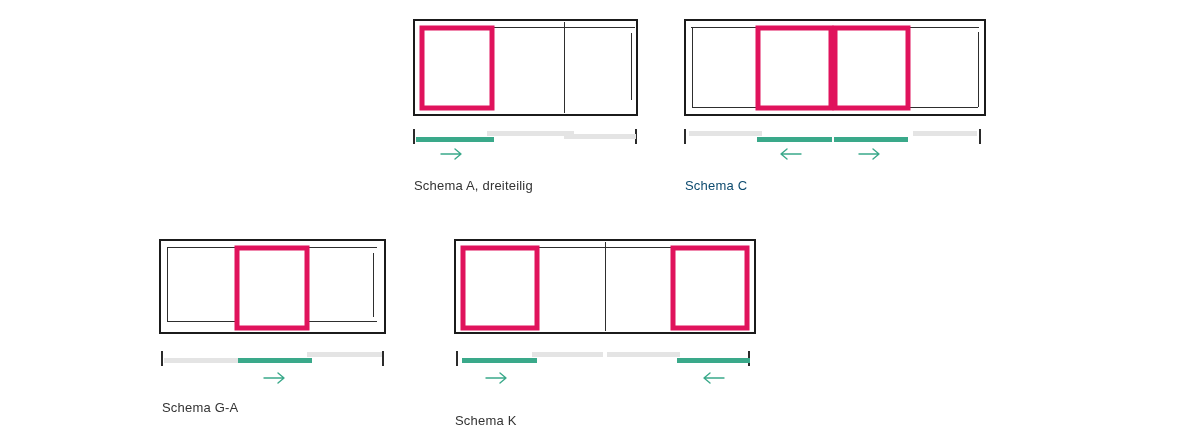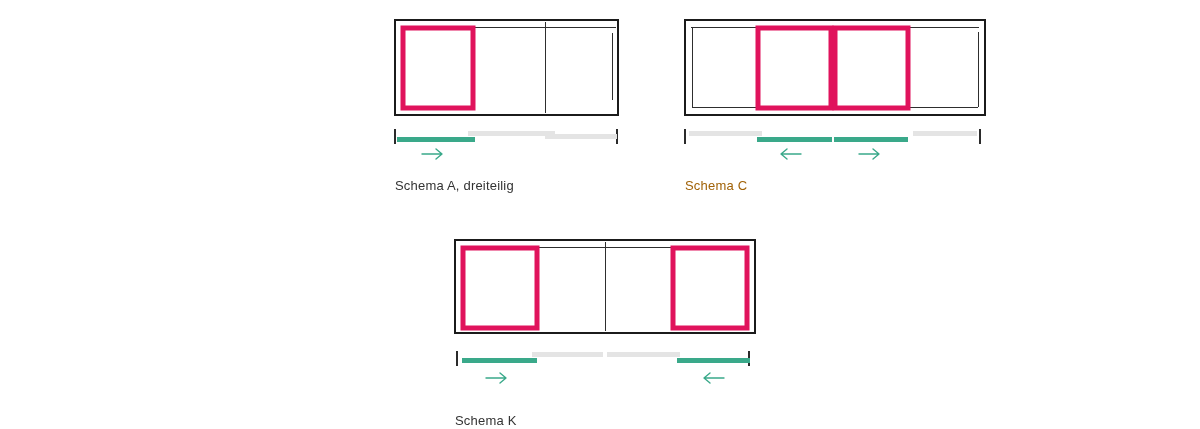--- a/index.html
+++ b/index.html
@@ -18,21 +18,21 @@
     line-height:14px;
     color:#333333;
     letter-spacing:0.2px;
     white-space:nowrap;
   }
 </style>
 </head>
 <body>
 
 <div id="canvas">
-    <div class="schema-block" style="left: 390px; top: 15px;">
+    <div class="schema-block" style="left: 409px; top: 15px;">
       <svg width="235" height="155">
         <rect x="5" y="5" width="223" height="95" fill="none" stroke="#1b1b1b" stroke-width="2" shape-rendering="crispEdges"></rect>
         <line x1="83" y1="12" x2="226" y2="12" stroke="#2e2e2e" stroke-width="1" shape-rendering="crispEdges"></line>
         <line x1="155" y1="7" x2="155" y2="98" stroke="#2e2e2e" stroke-width="1" shape-rendering="crispEdges"></line>
         <line x1="222" y1="18" x2="222" y2="85" stroke="#2e2e2e" stroke-width="1" shape-rendering="crispEdges"></line>
         <rect x="13" y="13" width="70" height="80" fill="#ffffff" stroke="#e0135c" stroke-width="5"></rect>
         <line x1="5" y1="114" x2="5" y2="129" stroke="#2b2b2b" stroke-width="2" shape-rendering="crispEdges"></line>
         <line x1="227" y1="114" x2="227" y2="129" stroke="#2b2b2b" stroke-width="2" shape-rendering="crispEdges"></line>
         <rect x="78" y="116" width="87" height="5" fill="#e4e4e4" shape-rendering="crispEdges"></rect>
         <rect x="155" y="119" width="72" height="5" fill="#e4e4e4" shape-rendering="crispEdges"></rect>
@@ -52,21 +52,38 @@
         <rect x="155" y="13" width="73" height="80" fill="#ffffff" stroke="#e0135c" stroke-width="5"></rect>
         <line x1="5" y1="114" x2="5" y2="129" stroke="#2b2b2b" stroke-width="2" shape-rendering="crispEdges"></line>
         <line x1="300" y1="114" x2="300" y2="129" stroke="#2b2b2b" stroke-width="2" shape-rendering="crispEdges"></line>
         <rect x="9" y="116" width="73" height="5" fill="#e4e4e4" shape-rendering="crispEdges"></rect>
         <rect x="233" y="116" width="64" height="5" fill="#e4e4e4" shape-rendering="crispEdges"></rect>
         <rect x="77" y="122" width="75" height="5" fill="#3aa98a" shape-rendering="crispEdges"></rect>
         <rect x="154" y="122" width="74" height="5" fill="#3aa98a" shape-rendering="crispEdges"></rect>
         <path d="M 121 139 L 101 139 M 107 134 L 101 139 L 107 144" fill="none" stroke="#3aa98a" stroke-width="1.4" stroke-linecap="round" stroke-linejoin="round"></path>
         <path d="M 179 139 L 199 139 M 193 134 L 199 139 L 193 144" fill="none" stroke="#3aa98a" stroke-width="1.4" stroke-linecap="round" stroke-linejoin="round"></path>
       </svg>
-      <div class="schema-label" style="left: 5px; top: 164px; color: #a16207;">Schema C</div>
+      <div class="schema-label" style="left: 5px; top: 164px; color: #0c4a6e;">Schema C</div>
+    </div>
+    <div class="schema-block" style="left: 155px; top: 235px;">
+      <svg width="237" height="155">
+        <rect x="5" y="5" width="225" height="93" fill="none" stroke="#1b1b1b" stroke-width="2" shape-rendering="crispEdges"></rect>
+        <line x1="12" y1="12" x2="222" y2="12" stroke="#2e2e2e" stroke-width="1" shape-rendering="crispEdges"></line>
+        <line x1="12" y1="12" x2="12" y2="86" stroke="#2e2e2e" stroke-width="1" shape-rendering="crispEdges"></line>
+        <line x1="12" y1="86" x2="222" y2="86" stroke="#2e2e2e" stroke-width="1" shape-rendering="crispEdges"></line>
+        <line x1="218" y1="18" x2="218" y2="82" stroke="#2e2e2e" stroke-width="1" shape-rendering="crispEdges"></line>
+        <rect x="82" y="13" width="70" height="80" fill="#ffffff" stroke="#e0135c" stroke-width="5"></rect>
+        <line x1="7" y1="116" x2="7" y2="131" stroke="#2b2b2b" stroke-width="2" shape-rendering="crispEdges"></line>
+        <line x1="228" y1="116" x2="228" y2="131" stroke="#2b2b2b" stroke-width="2" shape-rendering="crispEdges"></line>
+        <rect x="9" y="123" width="74" height="5" fill="#e4e4e4" shape-rendering="crispEdges"></rect>
+        <rect x="152" y="117" width="75" height="5" fill="#e4e4e4" shape-rendering="crispEdges"></rect>
+        <rect x="83" y="123" width="74" height="5" fill="#3aa98a" shape-rendering="crispEdges"></rect>
+        <path d="M 109 143 L 129 143 M 123 138 L 129 143 L 123 148" fill="none" stroke="#3aa98a" stroke-width="1.4" stroke-linecap="round" stroke-linejoin="round"></path>
+      </svg>
+      <div class="schema-label" style="left: 7px; top: 166px; color: rgb(51, 51, 51);">Schema G-A</div>
     </div>
     <div class="schema-block" style="left: 450px; top: 235px;">
       <svg width="312" height="155">
         <rect x="5" y="5" width="300" height="93" fill="none" stroke="#1b1b1b" stroke-width="2" shape-rendering="crispEdges"></rect>
         <line x1="87" y1="12" x2="223" y2="12" stroke="#2e2e2e" stroke-width="1" shape-rendering="crispEdges"></line>
         <line x1="155" y1="7" x2="155" y2="96" stroke="#2e2e2e" stroke-width="1" shape-rendering="crispEdges"></line>
         <rect x="13" y="13" width="74" height="80" fill="#ffffff" stroke="#e0135c" stroke-width="5"></rect>
         <rect x="223" y="13" width="74" height="80" fill="#ffffff" stroke="#e0135c" stroke-width="5"></rect>
         <line x1="7" y1="116" x2="7" y2="131" stroke="#2b2b2b" stroke-width="2" shape-rendering="crispEdges"></line>
         <line x1="299" y1="116" x2="299" y2="131" stroke="#2b2b2b" stroke-width="2" shape-rendering="crispEdges"></line>

